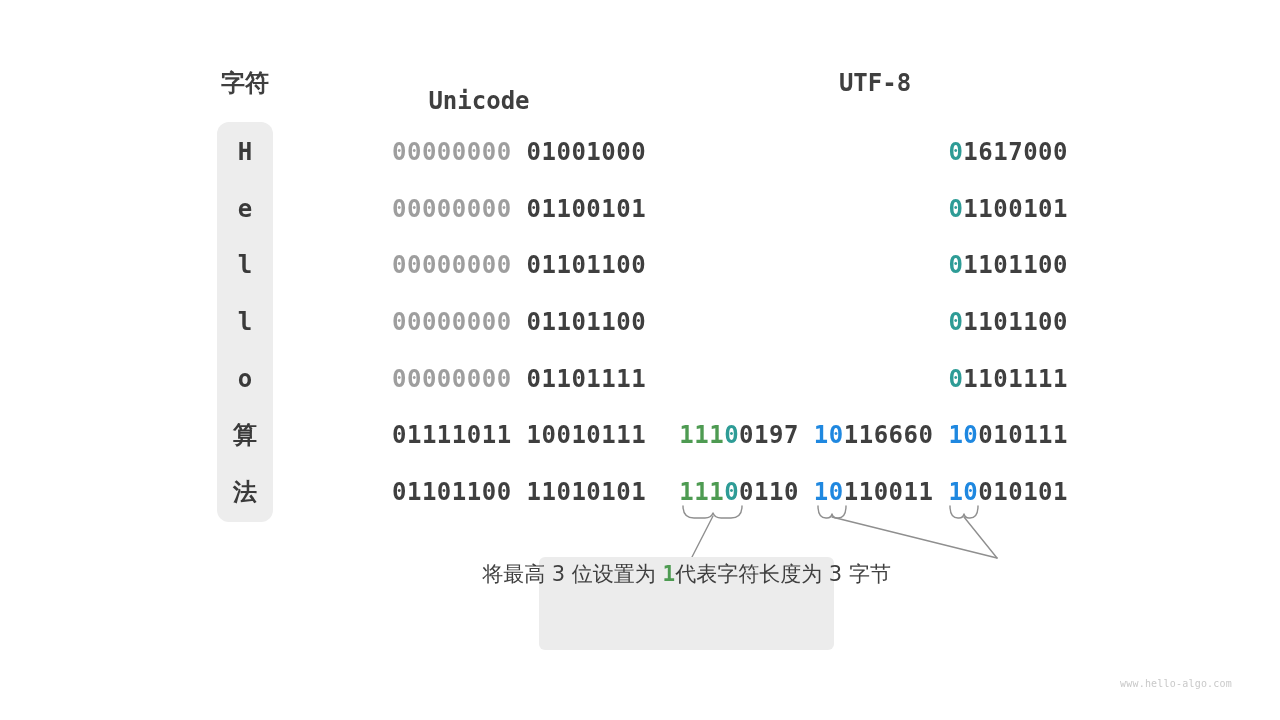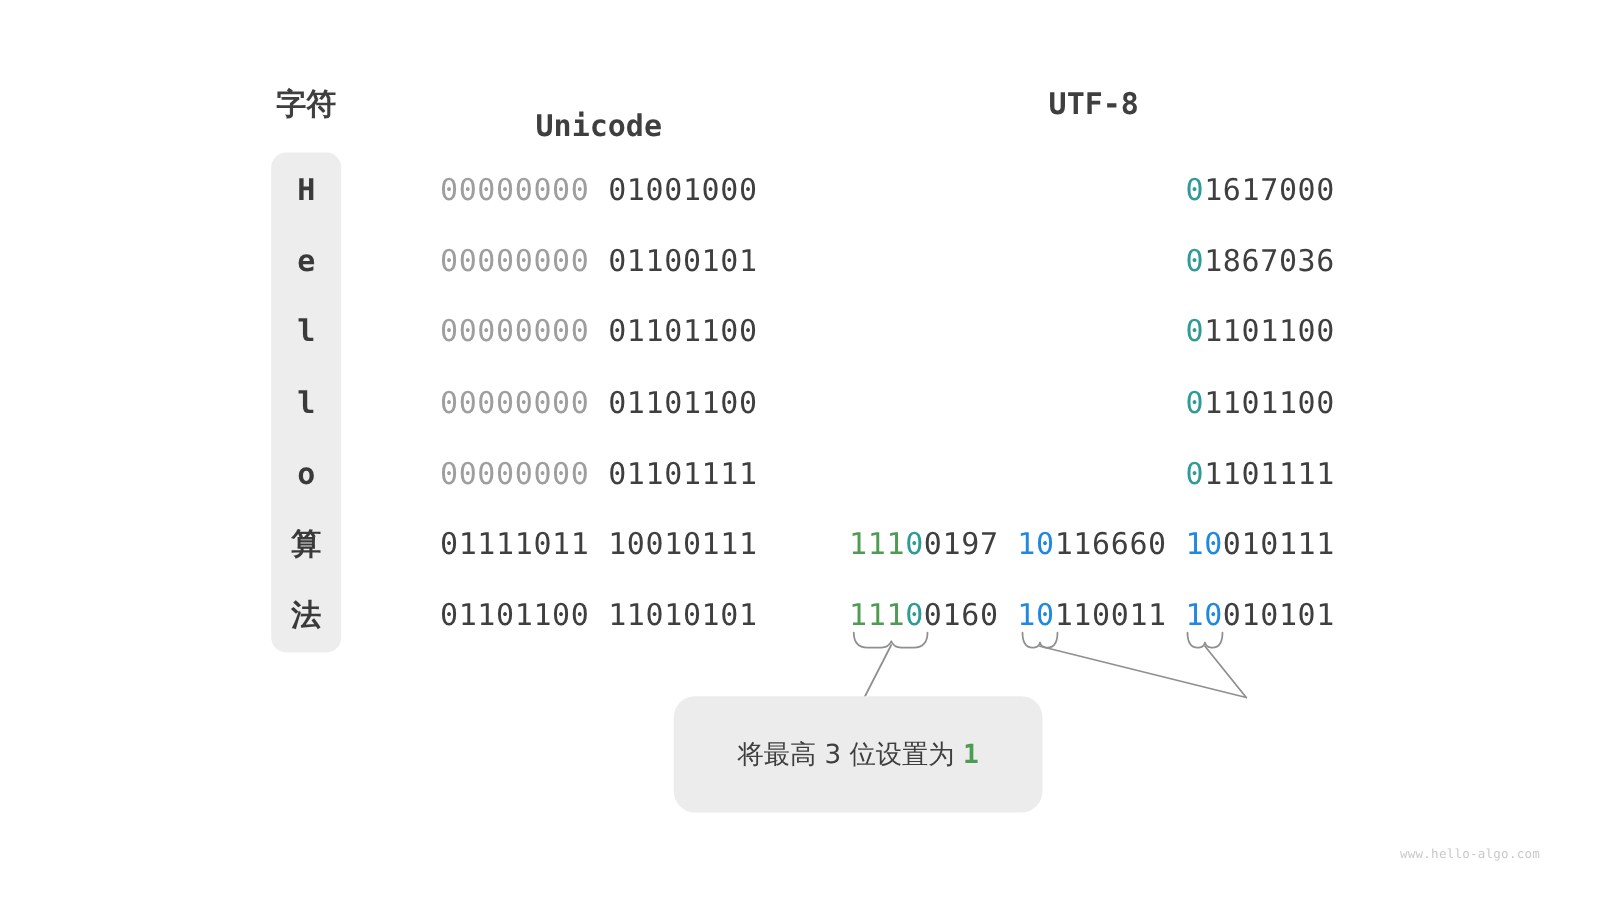--- a/index.html
+++ b/index.html
@@ -22,34 +22,34 @@
     position:absolute;left:217px;top:122px;width:56px;height:400px;
     background:#ededed;border-radius:12px;
   }
   .char-cell{
     position:absolute;left:217px;width:56px;height:30px;line-height:30px;
     text-align:center;font-size:24px;font-weight:700;color:#3a3a3a;
     font-family:"DejaVu Sans Mono","DejaVu Sans",monospace;
   }
   .bin{
     position:absolute;height:30px;line-height:30px;
-    font-size:24px;font-weight:400;letter-spacing:0.5px;
-    white-space:pre;color:var(--dark);
+    font-size:24px;font-weight:700;letter-spacing:0.5px;
+    white-space:pre;color:var(--dark);margin-left:40px;
   }
   .bin-unicode{left:352px;}
   .bin-utf8{right:212px;text-align:right;}
   .c-dark{color:var(--dark);}
   .c-gray{color:var(--gray);}
   .c-green{color:var(--green);}
   .c-teal{color:var(--teal);}
   .c-blue{color:var(--blue);}
   .ann-box{
     position:absolute;top:557px;height:93px;
-    background:var(--boxbg);border-radius:17px;
-    display:flex;flex-direction:row;justify-content:center;align-items:center;
+    background:var(--boxbg);border-radius:6px;
+    display:flex;flex-direction:row;justify-content:center;
     font-family:"DejaVu Sans","Liberation Sans",sans-serif;
     font-size:21px;color:var(--dark);
   }
   .ann-line{line-height:35px;white-space:pre;}
   .ann-line .c-green,.ann-line .c-blue{
     font-family:"DejaVu Sans Mono","Liberation Mono",monospace;font-weight:700;
   }
   .overlay-svg{position:absolute;left:0;top:0;pointer-events:none;}
   .watermark{
     position:absolute;right:48px;top:678px;
@@ -67,48 +67,49 @@
   <div class="hdr" style="left:875px;top:83px;">UTF-8</div>
 
   <div class="char-col-bg"></div>
 
   <div id="rows-layer">
       <div class="char-cell" style="top: 137px;">H</div>
       <div class="bin bin-unicode" style="top: 137px;"><span class="c-gray">00000000</span><span class="c-dark"> 01001000</span></div>
       <div class="bin bin-utf8" style="top: 137px;"><span class="c-teal">0</span><span class="c-dark">1617000</span></div>
       <div class="char-cell" style="top: 194px;">e</div>
       <div class="bin bin-unicode" style="top: 194px;"><span class="c-gray">00000000</span><span class="c-dark"> 01100101</span></div>
-      <div class="bin bin-utf8" style="top: 194px;"><span class="c-teal">0</span><span class="c-dark">1867036</span></div>
+      <div class="bin bin-utf8" style="top: 194px;"><span class="c-teal">0</span><span class="c-dark">1100101</span></div>
       <div class="char-cell" style="top: 250px;">l</div>
       <div class="bin bin-unicode" style="top: 250px;"><span class="c-gray">00000000</span><span class="c-dark"> 01101100</span></div>
       <div class="bin bin-utf8" style="top: 250px;"><span class="c-teal">0</span><span class="c-dark">1101100</span></div>
       <div class="char-cell" style="top: 307px;">l</div>
       <div class="bin bin-unicode" style="top: 307px;"><span class="c-gray">00000000</span><span class="c-dark"> 01101100</span></div>
       <div class="bin bin-utf8" style="top: 307px;"><span class="c-teal">0</span><span class="c-dark">1101100</span></div>
       <div class="char-cell" style="top: 364px;">o</div>
       <div class="bin bin-unicode" style="top: 364px;"><span class="c-gray">00000000</span><span class="c-dark"> 01101111</span></div>
       <div class="bin bin-utf8" style="top: 364px;"><span class="c-teal">0</span><span class="c-dark">1101111</span></div>
       <div class="char-cell" style="top: 420px;">算</div>
       <div class="bin bin-unicode" style="top: 420px;"><span class="c-dark">01111011 10010111</span></div>
       <div class="bin bin-utf8" style="top: 420px;"><span class="c-green">111</span><span class="c-teal">0</span><span class="c-dark">0197 </span><span class="c-blue">10</span><span class="c-dark">116660 </span><span class="c-blue">10</span><span class="c-dark">010111</span></div>
       <div class="char-cell" style="top: 477px;">法</div>
       <div class="bin bin-unicode" style="top: 477px;"><span class="c-dark">01101100 11010101</span></div>
-      <div class="bin bin-utf8" style="top: 477px;"><span class="c-green">111</span><span class="c-teal">0</span><span class="c-dark">0160 </span><span class="c-blue">10</span><span class="c-dark">110011 </span><span class="c-blue">10</span><span class="c-dark">010101</span></div>
+      <div class="bin bin-utf8" style="top: 477px;"><span class="c-green">111</span><span class="c-teal">0</span><span class="c-dark">0110 </span><span class="c-blue">10</span><span class="c-dark">110011 </span><span class="c-blue">10</span><span class="c-dark">010101</span></div>
     </div>
 
   <svg class="overlay-svg" width="1280" height="720" viewBox="0 0 1280 720">
     <g fill="none" stroke="#8f8f8f" stroke-width="1.4" stroke-linecap="round" stroke-linejoin="round">
       <path d="M683 506 Q683 518 694 518 L705 518 Q711 518 713 513 Q715 518 721 518 L731 518 Q742 518 742 506"></path>
       <path d="M818 506 Q818 518 826 518 L827 518 Q831 518 832 514 Q833 518 837 518 L838 518 Q846 518 846 506"></path>
       <path d="M950 506 Q950 518 958 518 L959 518 Q963 518 964 514 Q965 518 969 518 L970 518 Q978 518 978 506"></path>
       <path d="M713 516 L692 557"></path>
       <path d="M832 517 L997 558"></path>
       <path d="M964 517 L997 558"></path>
     </g>
   </svg>
 
   <div class="ann-box" id="ann-0" style="left:539px;width:295px;">
       <div class="ann-line"><span class="c-dark">将最高 3 位设置为 </span><span class="c-green">1</span></div>
+      <div class="ann-line"><span class="c-dark">代表字符长度为 3 字节</span></div>
     </div>
 
   <div class="watermark">www.hello-algo.com</div>
 
 </div>
 
 </body></html>

